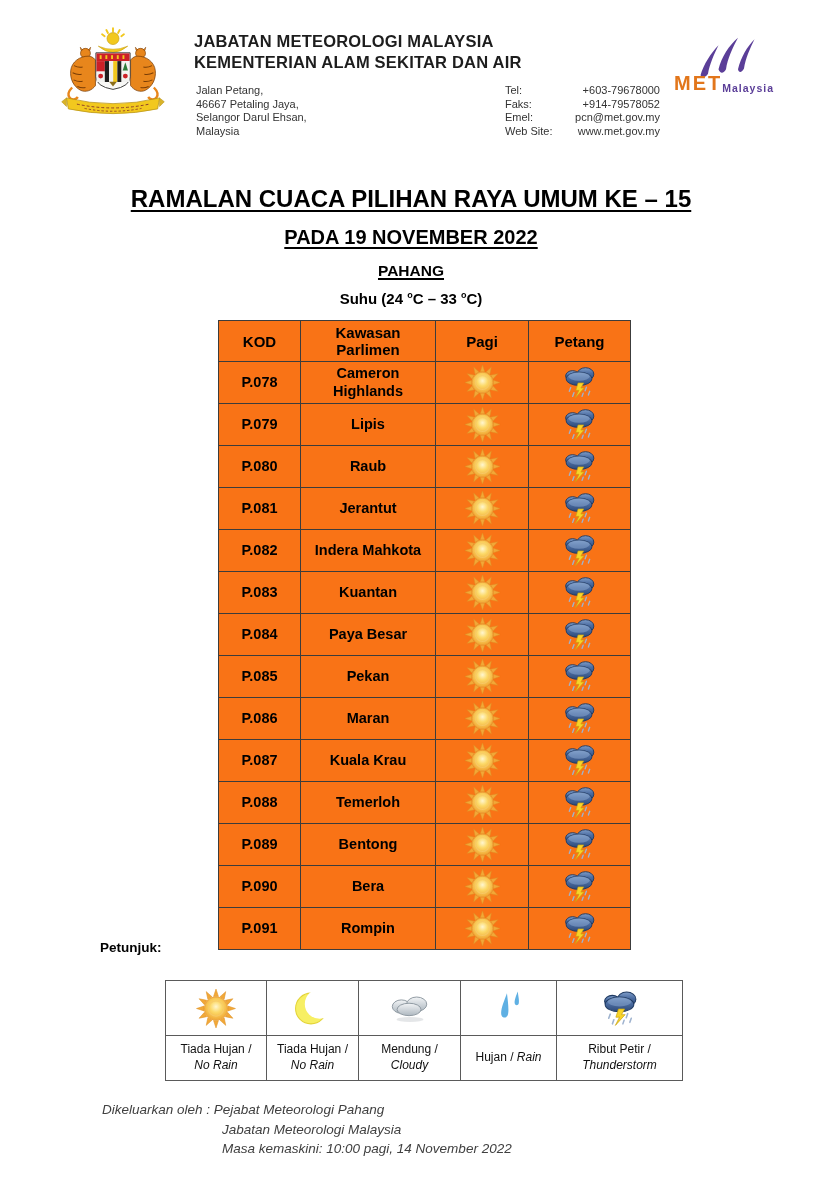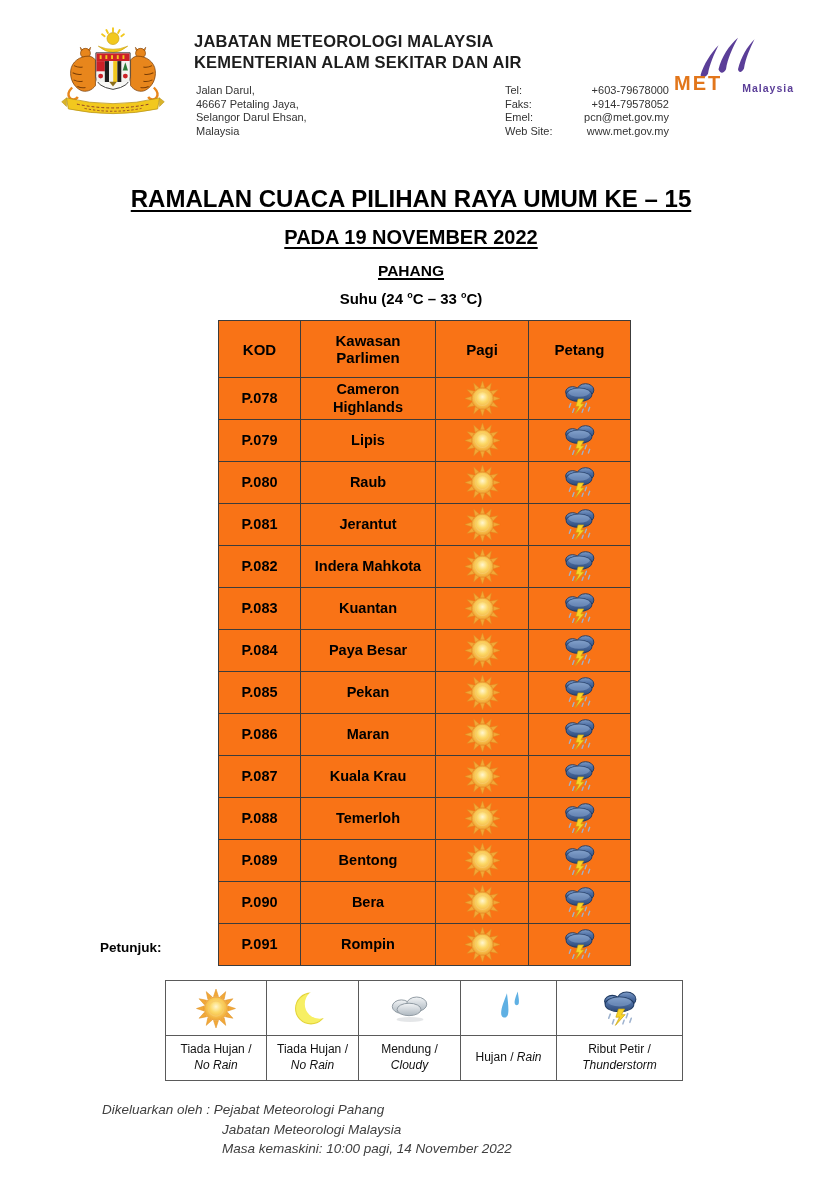--- a/index.html
+++ b/index.html
@@ -5,43 +5,43 @@
   html,body{margin:0;padding:0;background:#fff;}
   .page{position:relative;width:822px;height:1194px;background:#ffffff;overflow:hidden;
         font-family:"Liberation Sans",sans-serif;color:#000;}
   .abs{position:absolute;}
 
   
   .crest{left:56px;top:26px;width:114px;height:104px;}
   .crest svg{width:100%;height:100%;display:block;}
   .org{left:194px;top:31px;font-weight:bold;font-size:16.5px;line-height:1.28;color:#1d1d1d;letter-spacing:.2px;}
   .addr{left:196px;top:84px;font-size:11px;line-height:13.5px;color:#333;}
-  .contacts{left:505px;top:84px;display:grid;grid-template-columns:54px 96px;column-gap:14px;
+  .contacts{left:505px;top:84px;display:grid;grid-template-columns:54px 96px;column-gap:5px;
             font-size:11px;line-height:13.5px;color:#333;}
   .c-value{text-align:right;}
   .metlogo{left:674px;top:36px;width:118px;}
   .metlogo .swoosh{display:block;width:78px;height:44px;margin-left:22px;}
-  .metlogo-text{display:flex;align-items:flex-end;margin-top:-8px;gap:20px;}
+  .metlogo-text{display:flex;align-items:flex-end;margin-top:-8px;}
   .metlogo-text .met{font-size:20px;font-weight:bold;color:#e2761b;letter-spacing:2px;}
   .metlogo-text .mal{font-size:10.5px;font-weight:bold;color:#5b3e98;letter-spacing:1px;margin-bottom:1px;}
 
   
   .doc-title{left:0;width:100%;text-align:center;font-weight:bold;}
   #t1{top:185px;font-size:24px;text-decoration:underline;text-decoration-thickness:2px;text-underline-offset:3px;}
   #t2{top:226px;font-size:20px;text-decoration:underline;text-decoration-thickness:2px;text-underline-offset:3px;}
   #t3{top:262px;font-size:15.5px;text-decoration:underline;text-decoration-thickness:1.5px;text-underline-offset:2px;}
   #t4{top:290px;font-size:15px;}
   #t4 sup{font-size:9px;}
 
   
   .fc-table{left:218px;top:320px;border-collapse:collapse;table-layout:fixed;}
   .fc-table th,.fc-table td{border:1.6px solid #3c3c3c;text-align:center;vertical-align:middle;
         font-weight:bold;padding:2px 4px;background:#f97316;}
   .fc-table th{font-size:15px;height:36px;}
-  .fc-table th.kawasan{padding:10px 11px;}
+  .fc-table th.kawasan{padding:2px 11px;}
   .fc-table td{font-size:14.5px;height:31px;line-height:1.22;}
   .icon-cell .wicon{display:inline-block;width:37px;height:37px;vertical-align:middle;}
   .wicon svg{display:block;width:100%;height:100%;}
 
   
   .legend-head{left:100px;top:940px;font-weight:bold;font-size:13.5px;}
   .legend-table{left:165px;top:980px;border-collapse:collapse;table-layout:fixed;}
   .legend-table td{border:1.3px solid #5a5a5a;text-align:center;vertical-align:middle;background:#fff;}
   .legend-table tr.icons td{height:52px;}
   .legend-table tr.labels td{height:40px;font-size:12px;line-height:1.3;color:#111;padding:2px 4px;}
@@ -127,21 +127,21 @@
       <path d="M30 86 Q60 92 90 86" stroke="#8a3a2a" stroke-width="0.9" fill="none" stroke-dasharray="2.5 2"></path>
     </svg>
   </div>
 
   <div class="abs org">
     <div>JABATAN METEOROLOGI MALAYSIA</div>
     <div>KEMENTERIAN ALAM SEKITAR DAN AIR</div>
   </div>
 
   <div class="abs addr" id="addr">
-      <div>Jalan Darul,</div>
+      <div>Jalan Petang,</div>
       <div>46667 Petaling Jaya,</div>
       <div>Selangor Darul Ehsan,</div>
       <div>Malaysia</div>
     </div>
 
   <div class="abs contacts" id="contacts">
       <div class="c-label">Tel:</div>
       <div class="c-value">+603-79678000</div>
       <div class="c-label">Faks:</div>
       <div class="c-value">+914-79578052</div>

